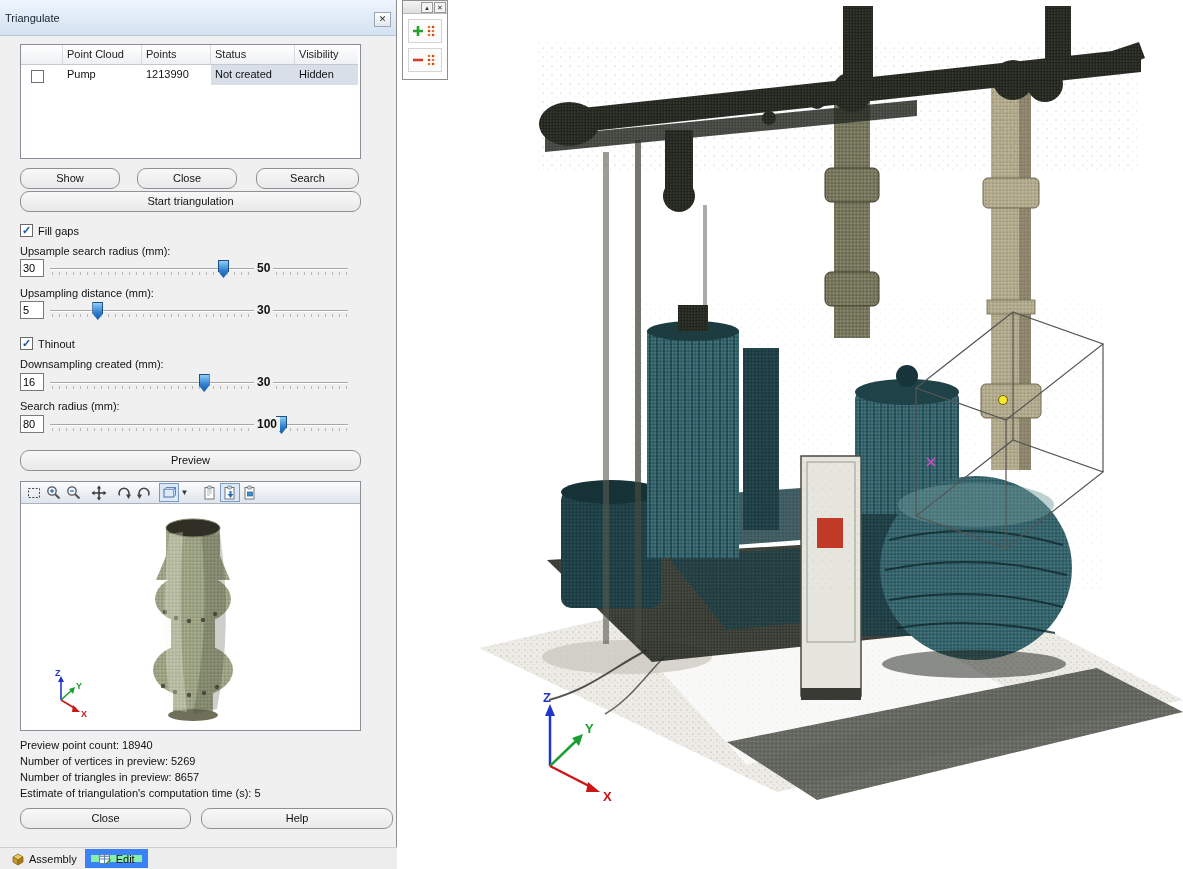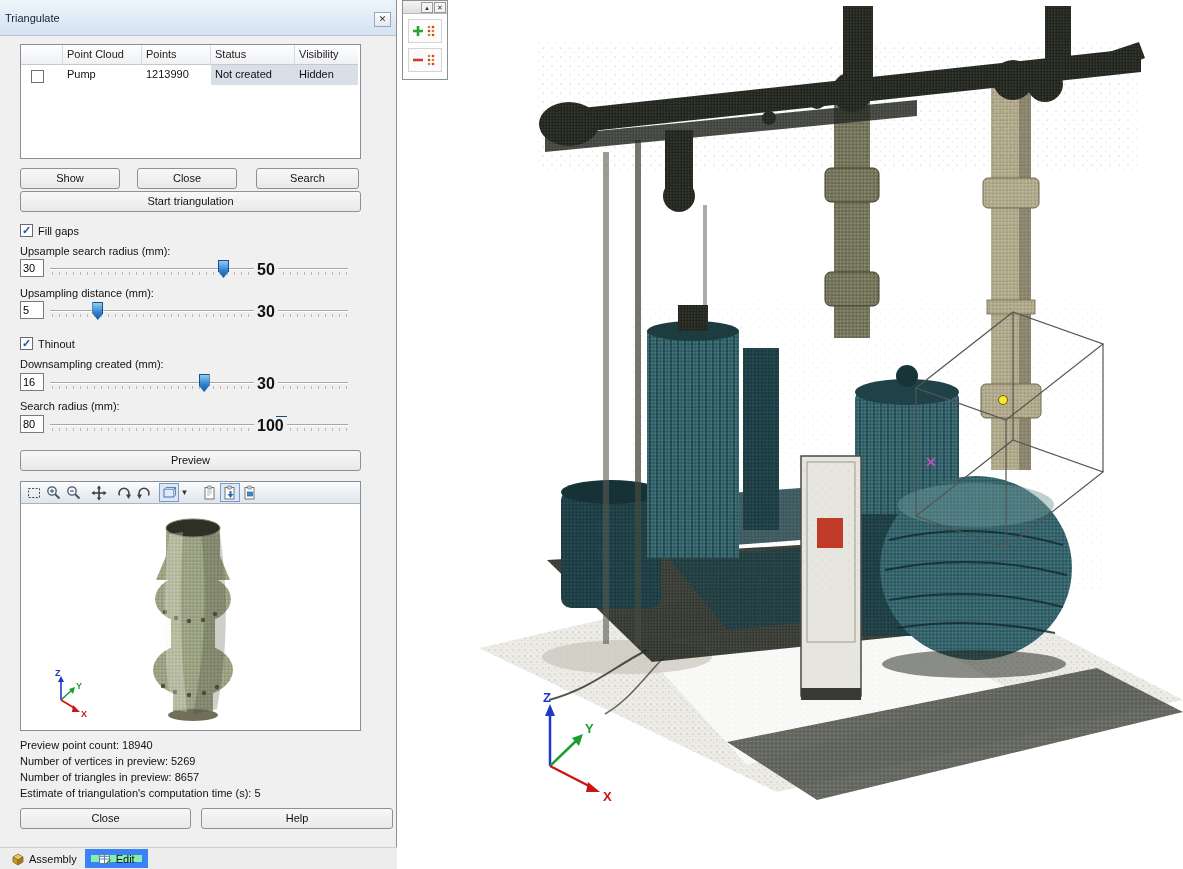--- a/index.html
+++ b/index.html
@@ -20,40 +20,40 @@
     border:1px solid #898e98;overflow:hidden}
   .tr{display:flex;height:20px}
   .th{background:linear-gradient(#ffffff,#eef0f3);border-right:1px solid #d9dbde;
     border-bottom:1px solid #c5c8cc;padding:3px 0 8px 4px;color:#222;white-space:nowrap;overflow:hidden}
   .td{padding:3px 0 0 4px;white-space:nowrap;overflow:hidden}
   .c0{width:42px}.c1{width:79px}.c2{width:69px}.c3{width:84px}.c4{width:63px;border-right:none}
   .shaded{background:#d8dfe8}
   .row-check{width:13px;height:13px;border:1px solid #707070;background:#fff;margin:2px 0 0 6px}
 
   .btn{position:absolute;background:linear-gradient(#f8f8f8,#e9e9e9);border:1px solid #8e9095;
-    border-radius:3px;height:21px;text-align:center;line-height:19px;color:#111}
+    border-radius:9px;height:21px;text-align:center;line-height:19px;color:#111}
 
   .lbl{position:absolute;color:#111;white-space:nowrap}
 
   .win-check{position:absolute;width:13px;height:13px;background:#fff;border:1px solid #6a6a6a;
     text-align:center;line-height:11px;color:#1a56a8;font-size:11px}
   .win-check.checked::after{content:"✓";font-weight:bold}
   .check-lbl{position:absolute;color:#111}
 
   .num-input{position:absolute;width:24px;height:18px;border:1px solid #7a7a7a;background:#fff;
     font-family:"Liberation Sans",sans-serif;font-size:11px;padding:0 2px}
   .slider-row{position:absolute;left:0;width:396px;height:22px}
   .slider-track{position:absolute;left:50px;width:290px;top:0;height:22px}
   .track-line{position:absolute;left:0;right:-8px;top:10px;height:1px;background:#a8a8a8;box-shadow:0 1px 0 #fff}
   .ticks{position:absolute;left:2px;right:-8px;top:14px;height:3px;
     background:repeating-linear-gradient(90deg,#b8b8b8 0 1px,transparent 1px 7px)}
   .slider-thumb{position:absolute;top:2px;width:11px;height:18px;
     background:linear-gradient(#8ecdf5,#2f7fd0 60%,#1b5fa8);border:1px solid #1b4f86;
     clip-path:polygon(0 0,100% 0,100% 62%,50% 100%,0 62%)}
-  .max-label{position:absolute;left:254px;top:3px;font-weight:bold;font-size:16px;
+  .max-label{position:absolute;left:254px;top:3px;font-weight:bold;font-size:12px;
     background:#f0f0f0;padding:0 3px}
 
   
   .preview-frame{position:absolute;left:20px;top:481px;width:341px;height:250px;border:1px solid #898e98;background:#fff}
   .preview-toolbar{height:22px;background:linear-gradient(#fbfcfd,#dfe5ec);border-bottom:1px solid #aab2bc;
     display:flex;align-items:center;padding-left:3px}
   .toolbar-btn{width:20px;height:19px;display:flex;align-items:center;justify-content:center;border:1px solid transparent}
   .toolbar-btn.pressed{border:1px solid #7a9cc4;background:#dce8f6}
   .tsep{width:5px}
   .caret-btn{width:11px;height:19px;display:flex;align-items:center;justify-content:center;font-size:8px;color:#333}

